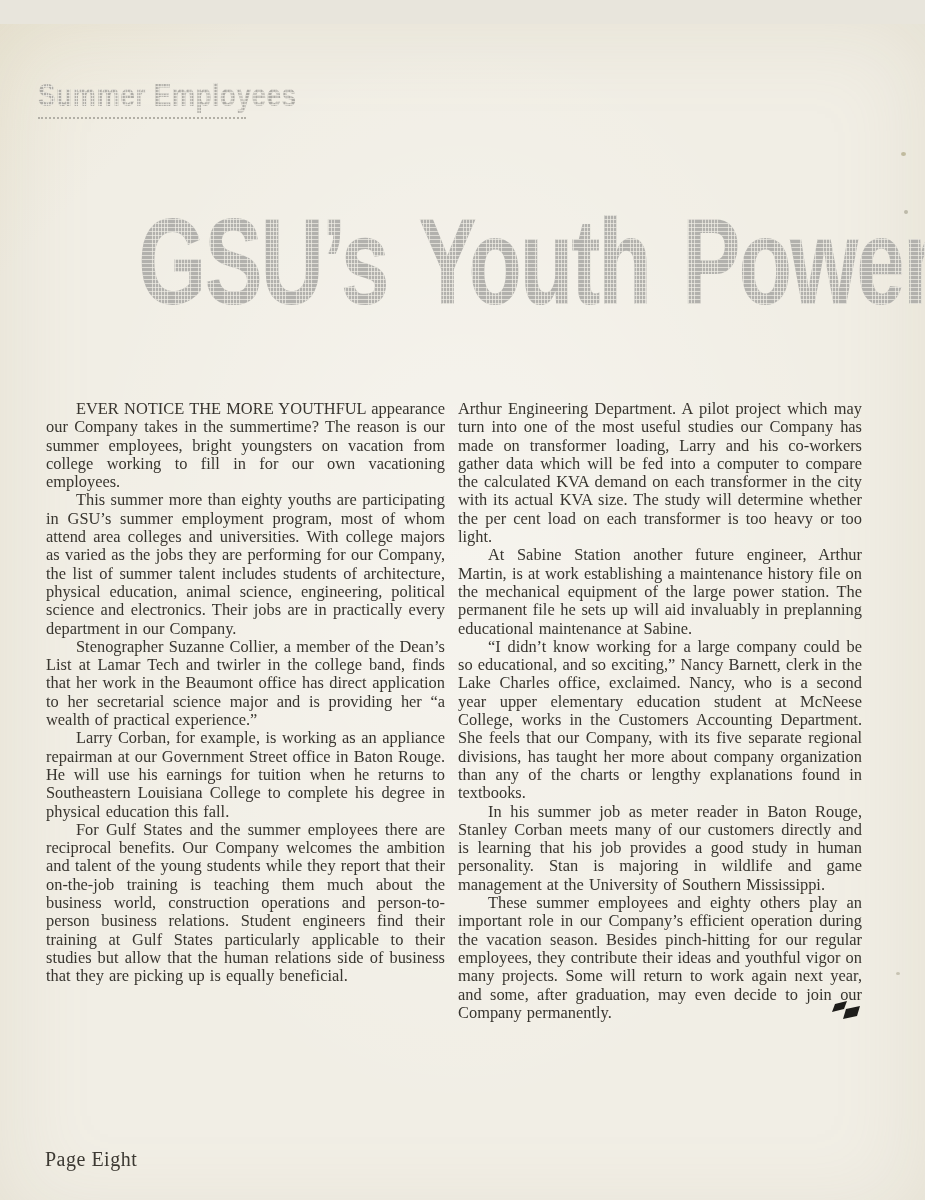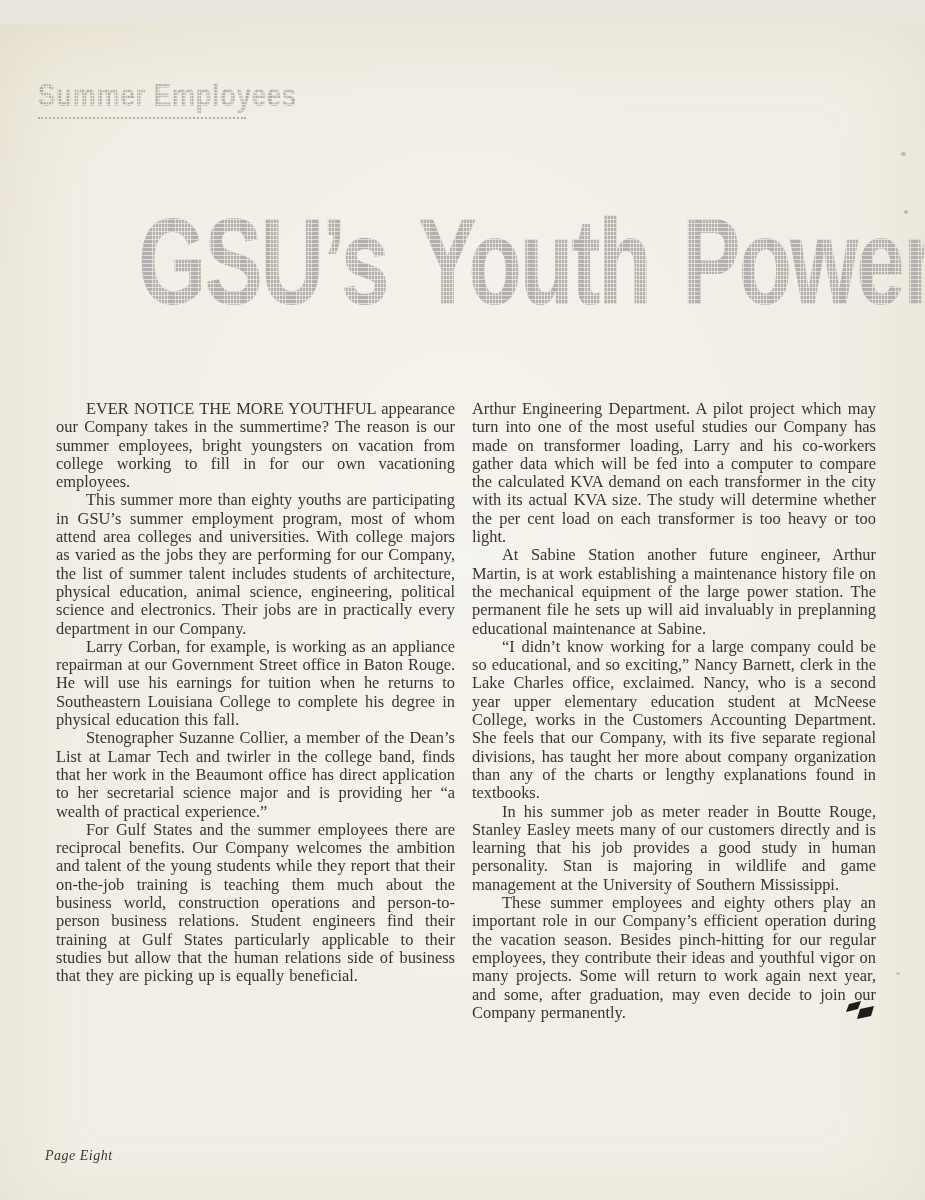--- a/index.html
+++ b/index.html
@@ -66,22 +66,22 @@
     background-clip: text;
   }
 
   
   .column {
     position: absolute; top: 376px;
     color: #38352f;
     font-size: 16.4px;
     line-height: 18.3px;
   }
-  .col-left  { left: 56px;  width: 399px; }
-  .col-right { left: 472px; width: 404px; }
+  .col-left  { left: 46px;  width: 399px; }
+  .col-right { left: 458px; width: 404px; }
   .column p {
     margin: 0;
     text-align: justify;
     text-indent: 30px;
     word-spacing: 1px;
   }
   .column p.no-indent { text-indent: 0; }
   .para-last { position: relative; }
 
   
@@ -89,22 +89,21 @@
     position: absolute; right: 0; bottom: 2px;
     width: 30px; height: 19px;
     line-height: 0;
   }
   .endmark svg { display: block; }
 
   
   .folio {
     position: absolute; left: 45px; top: 1124px;
     font-family: "Liberation Serif", serif;
-    font-style: italic;
-    font-size: 14px;
+    font-size: 20px;
     letter-spacing: 0.5px;
     color: #3c3933;
   }
 
   
   .speck { position: absolute; border-radius: 50%; }
   .speck-1 { left: 901px; top: 128px; width: 5px; height: 4px; background: rgba(140,130,80,0.45); }
   .speck-2 { left: 904px; top: 186px; width: 4px; height: 4px; background: rgba(120,115,90,0.40); }
   .speck-3 { left: 896px; top: 948px; width: 4px; height: 3px; background: rgba(130,122,95,0.35); }
 </style>
@@ -116,30 +115,30 @@
   <div class="kicker-wrap">
     <div class="kicker">Summer Employees</div>
     <div class="kicker-rule"></div>
   </div>
 
   <div class="title">GSU’s Youth Power</div>
 
   <div class="column col-left">
     <p>EVER NOTICE THE MORE YOUTHFUL appearance our Company takes in the summertime? The reason is our summer employees, bright youngsters on vacation from college working to fill in for our own vacationing employees.</p>
     <p>This summer more than eighty youths are participating in GSU’s summer employment program, most of whom attend area colleges and universities. With college majors as varied as the jobs they are performing for our Company, the list of summer talent includes students of architecture, physical education, animal science, engineering, political science and electronics. Their jobs are in practically every department in our Company.</p>
+    <p>Stenographer Suzanne Collier, a member of the Dean’s List at Lamar Tech and twirler in the college band, finds that her work in the Beaumont office has direct application to her secretarial science major and is providing her “a wealth of practical experience.”</p>
     <p>Larry Corban, for example, is working as an appliance repairman at our Government Street office in Baton Rouge. He will use his earnings for tuition when he returns to Southeastern Louisiana College to complete his degree in physical education this fall.</p>
-    <p>Stenographer Suzanne Collier, a member of the Dean’s List at Lamar Tech and twirler in the college band, finds that her work in the Beaumont office has direct application to her secretarial science major and is providing her “a wealth of practical experience.”</p>
     <p>For Gulf States and the summer employees there are reciprocal benefits. Our Company welcomes the ambition and talent of the young students while they report that their on-the-job training is teaching them much about the business world, construction operations and person-to-person business relations. Student engineers find their training at Gulf States particularly applicable to their studies but allow that the human relations side of business that they are picking up is equally beneficial.</p>
   </div>
 
   <div class="column col-right">
     <p class="no-indent">Arthur Engineering Department.  A pilot project which may turn into one of the most useful studies our Company has made on transformer loading, Larry and his co-workers gather data which will be fed into a computer to compare the calculated KVA demand on each transformer in the city with its actual KVA size.  The study will determine whether the per cent load on each transformer is too heavy or too light.</p>
     <p>At Sabine Station another future engineer, Arthur Martin, is at work establishing a maintenance history file on the mechanical equipment of the large power station. The permanent file he sets up will aid invaluably in preplanning educational maintenance at Sabine.</p>
     <p>“I didn’t know working for a large company could be so educational, and so exciting,” Nancy Barnett, clerk in the Lake Charles office, exclaimed. Nancy, who is a second year upper elementary education student at McNeese College, works in the Customers Accounting Department. She feels that our Company, with its five separate regional divisions, has taught her more about company organization than any of the charts or lengthy explanations found in textbooks.</p>
-    <p>In his summer job as meter reader in Boutte Rouge, Stanley Easley meets many of our customers directly and is learning that his job provides a good study in human personality. Stan is majoring in wildlife and game management at the University of Southern Mississippi.</p>
+    <p>In his summer job as meter reader in Baton Rouge, Stanley Corban meets many of our customers directly and is learning that his job provides a good study in human personality. Stan is majoring in wildlife and game management at the University of Southern Mississippi.</p>
     <p class="para-last">
       <span>These summer employees and eighty others play an important role in our Company’s efficient operation during the vacation season. Besides pinch-hitting for our regular employees, they contribute their ideas and youthful vigor on many projects. Some will return to work again next year, and some, after graduation, may even decide to join our Company permanently.</span>
       <span class="endmark">
         <svg width="30" height="19" viewBox="0 0 30 19" xmlns="http://www.w3.org/2000/svg">
           <polygon points="3,3 15,0 12,8 0,11" fill="#1d1c1a"></polygon>
           <polygon points="14,8 28,5 25,15 11,18" fill="#1d1c1a"></polygon>
         </svg>
       </span>
     </p>
   </div>

